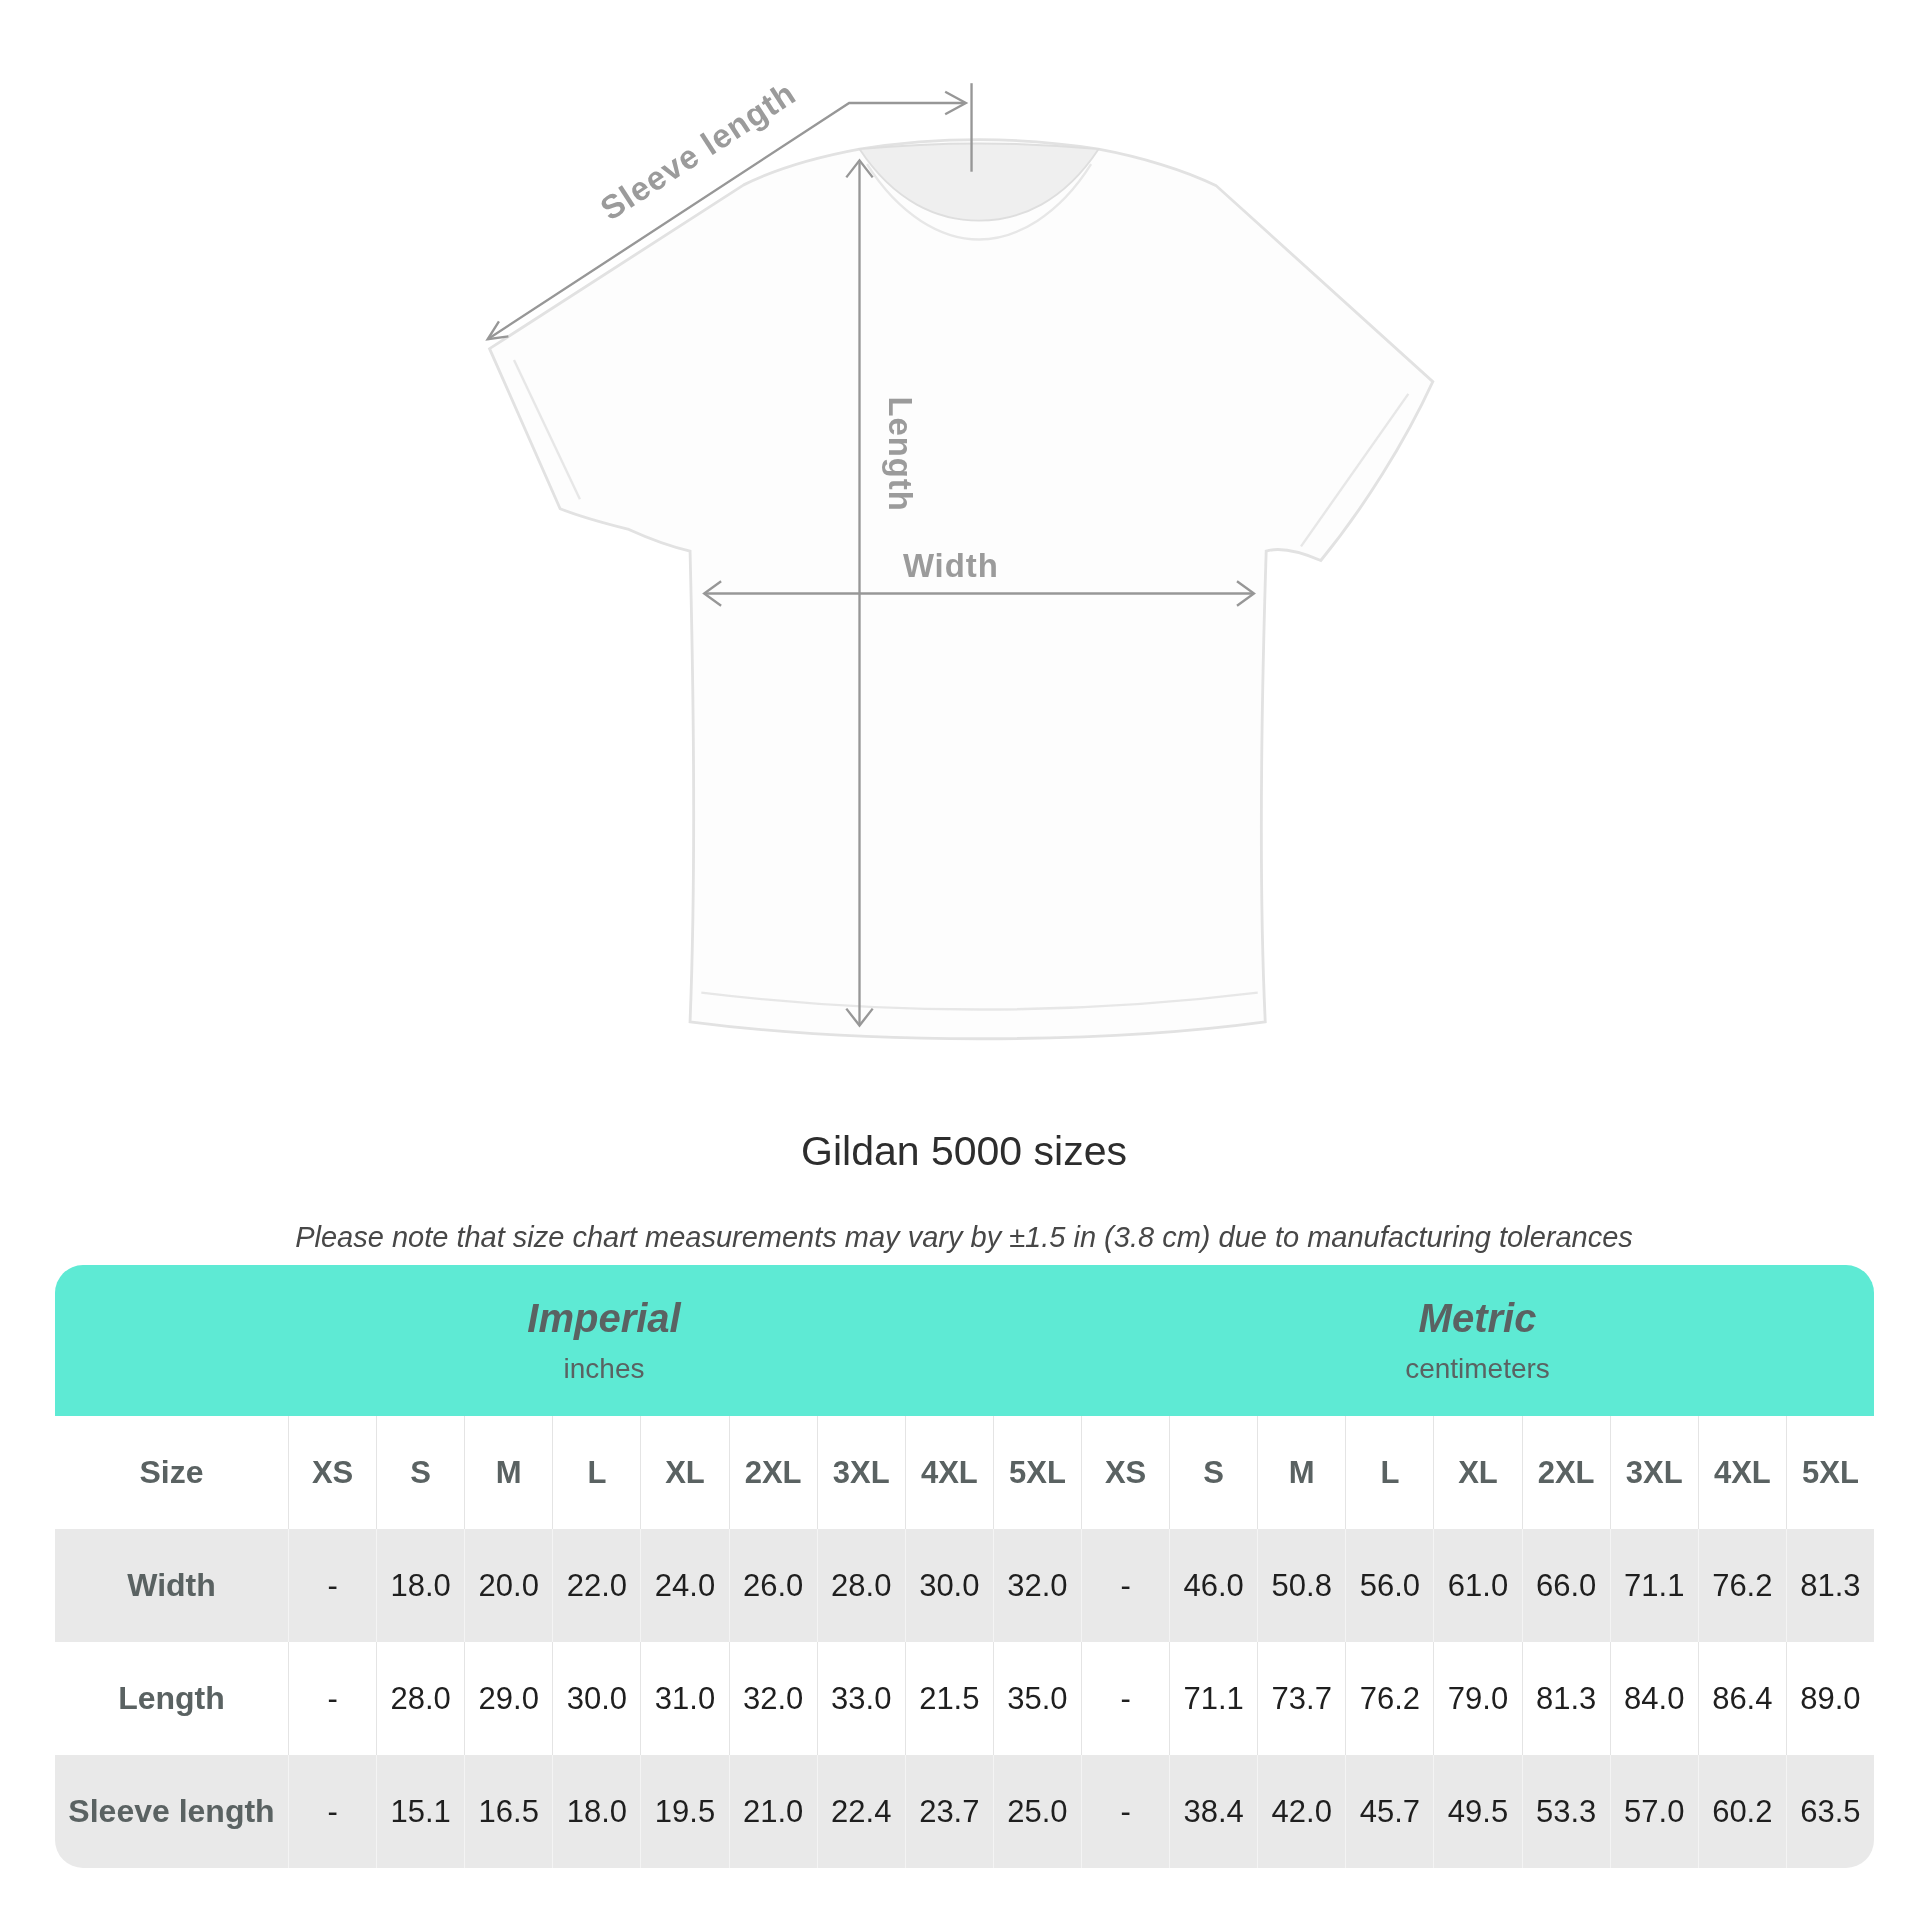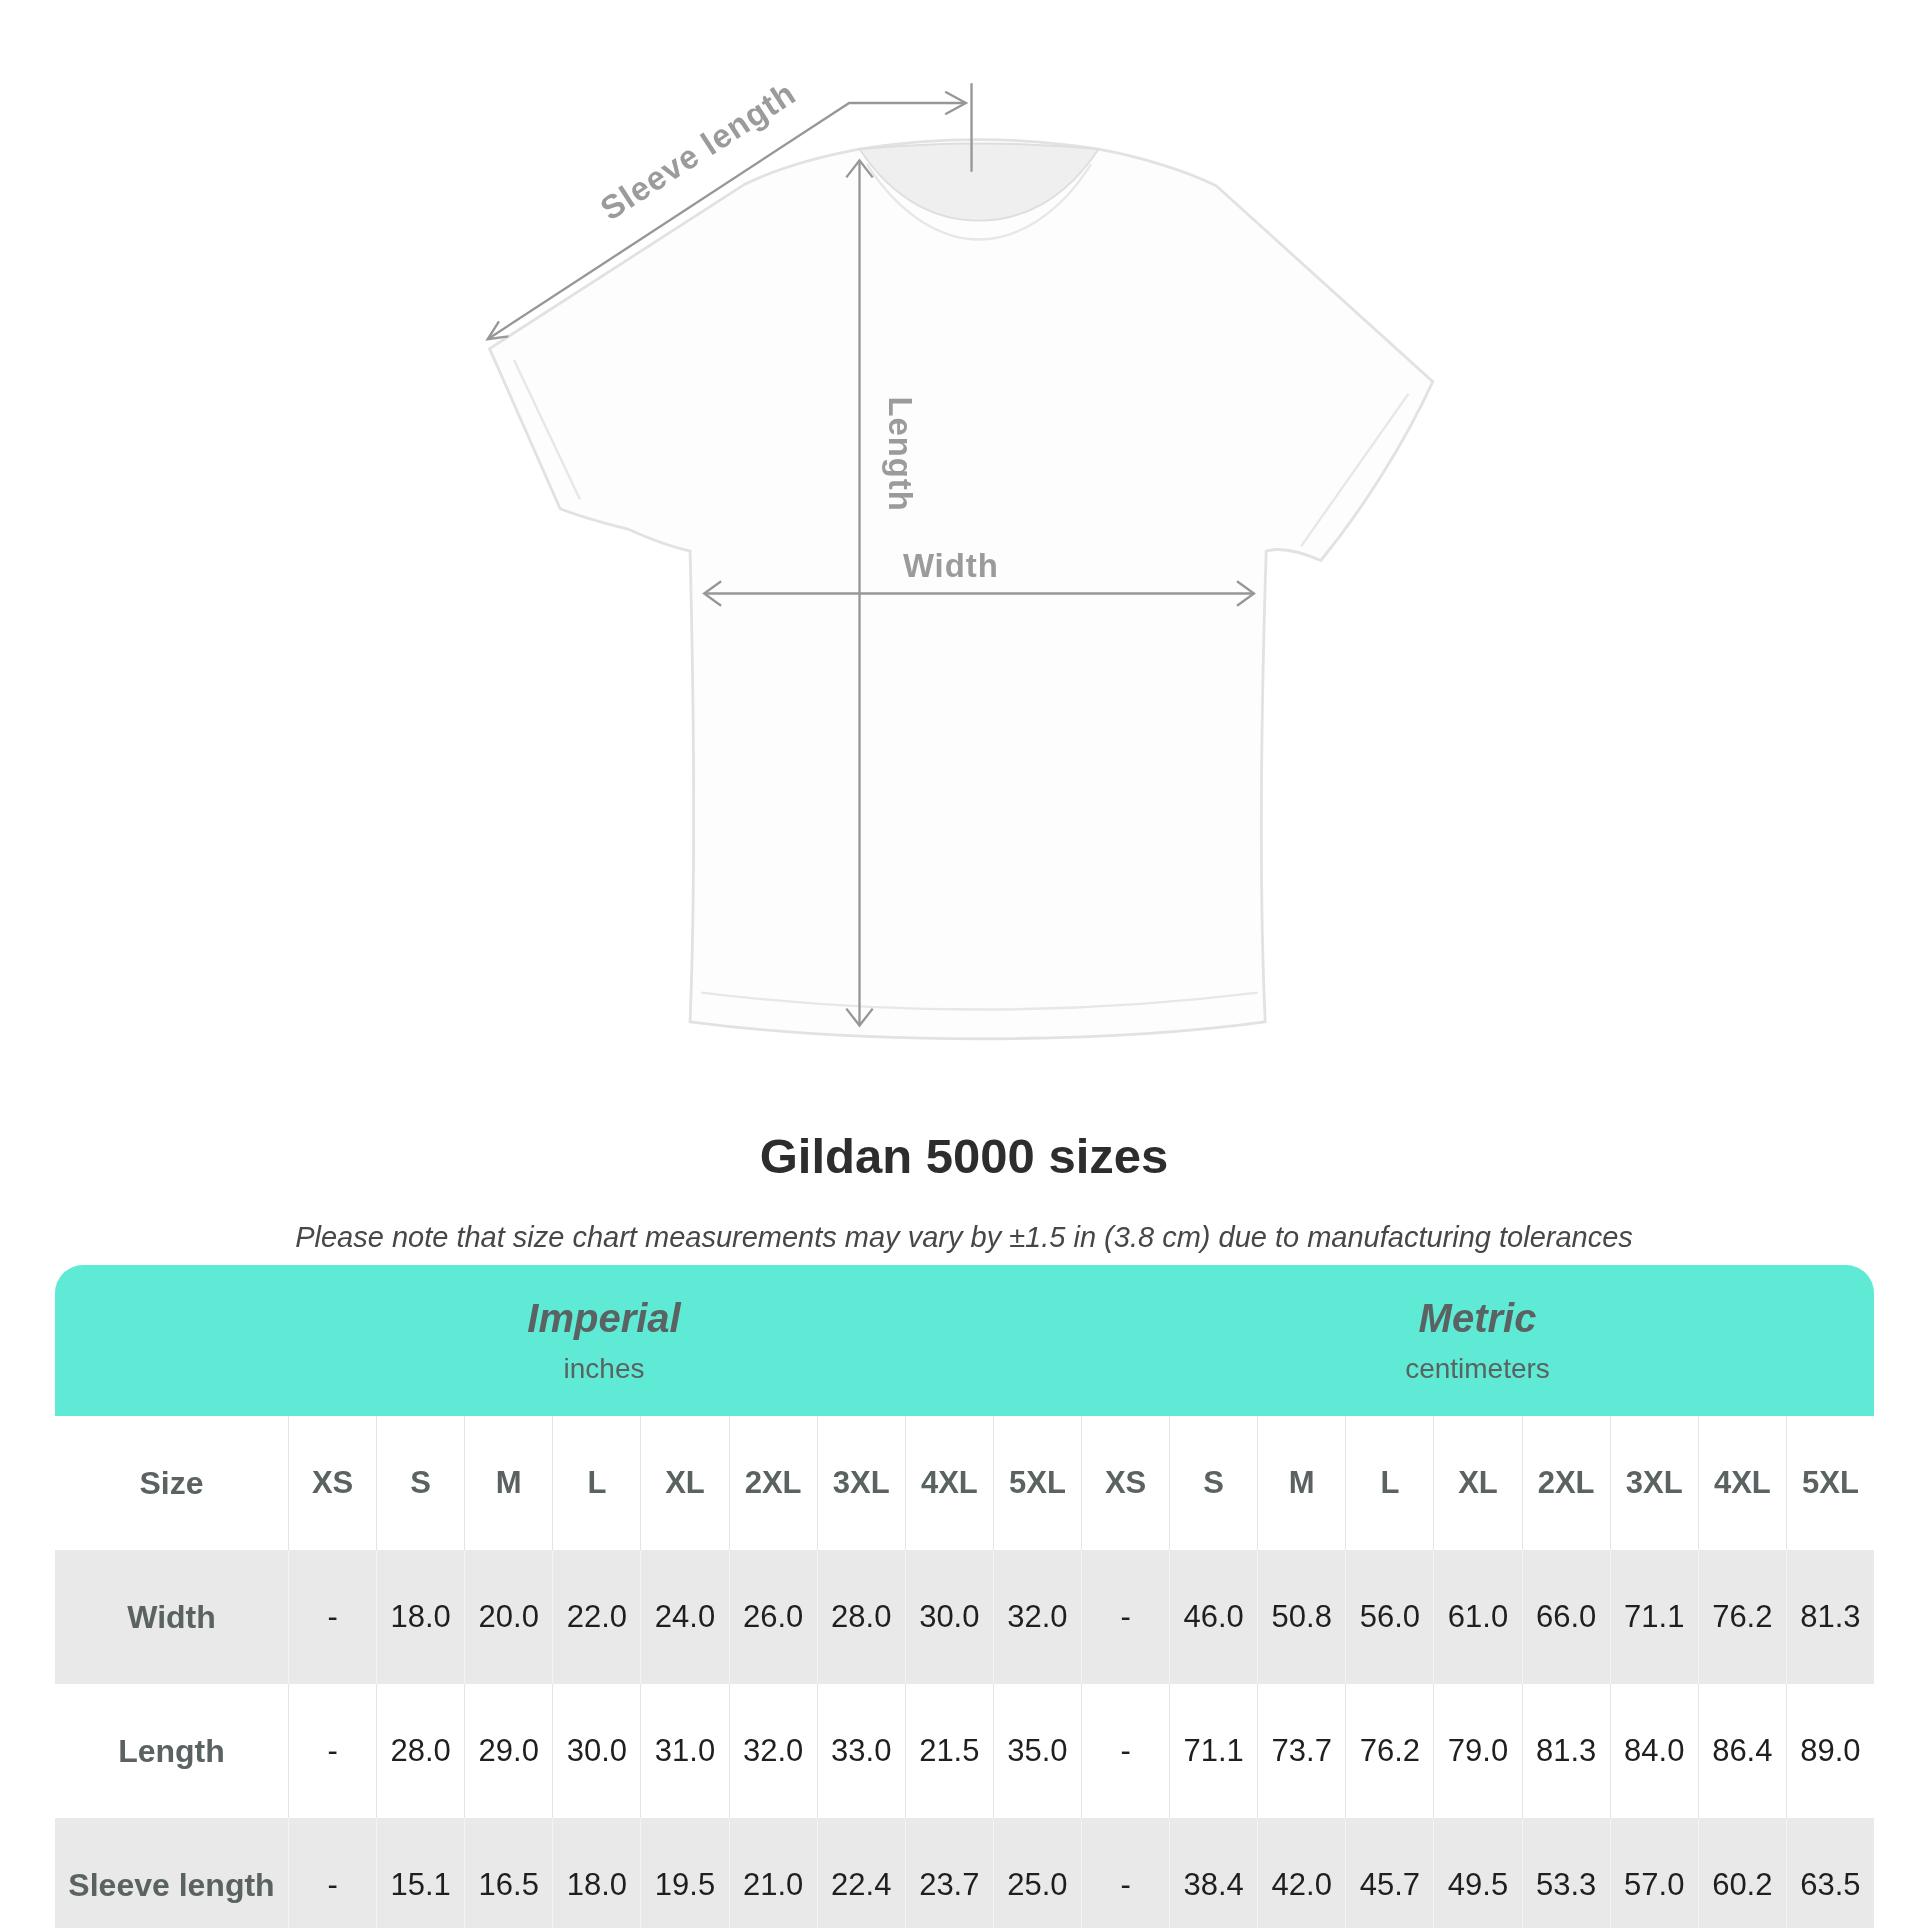--- a/index.html
+++ b/index.html
@@ -8,34 +8,34 @@
 
   .figure { position:absolute; top:0; left:0; }
 
   .tee-silhouette { fill:#fdfdfd; stroke:#e2e2e2; stroke-width:3; }
   .tee-neck { fill:#efefef; stroke:#dedede; stroke-width:2; }
   .tee-seam { fill:none; stroke:#e7e7e7; stroke-width:2.5; }
   .ann { fill:none; stroke:#979797; stroke-width:2.5; }
   .ann-label { fill:#9b9b9b; font-size:35px; font-weight:bold; letter-spacing:1px; }
 
   .title { position:absolute; top:1128px; left:0; width:1928px; text-align:center;
-           font-size:49px; font-weight:bold; color:#2d2d2d; }
+           font-size:41px; font-weight:normal; color:#2d2d2d; }
   .subtitle { position:absolute; top:1190px; left:0; width:1928px; text-align:center;
               font-size:29px; font-style:italic; color:#474747;margin-top:31px; }
 
   .size-table { position:absolute; left:55px; top:1265px; width:1819px; }
   .band { display:grid; grid-template-columns:233px repeat(18, 1fr); height:151px; }
   .band-cell { background:#5eead4; display:flex; flex-direction:column; align-items:center;
                justify-content:center; gap:11.3px; color:#5a6262; }
   .band-cell.left  { grid-column:1 / span 10; border-radius:28px 0 0 0; padding-left:72px; }
   .band-cell.right { grid-column:11 / span 9; border-radius:0 28px 0 0; }
   .band-title { font-size:40px; font-weight:bold; font-style:italic; }
   .band-sub { font-size:28px; }
 
-  .row { display:grid; grid-template-columns:233px repeat(18, 1fr); height:134px; }
+  .row { display:grid; grid-template-columns:233px repeat(18, 1fr); height:113px; }
   .cell { display:flex; align-items:center; justify-content:center;
           font-size:31px; color:#1f1f1f; }
   .row-white .cell { background:#ffffff; }
   .row-white .cell + .cell { border-left:1.9px solid #e4e4e4; }
   .row-gray .cell { background:#e9e9e9; }
   .row-gray .cell + .cell { border-left:1.9px solid #f4f4f4; }
   .cell.lbl { font-weight:bold; color:#5a6262; font-size:32px; }
   .cell.hdr { font-weight:bold; color:#5a6262; }
   .row-last .cell:first-child { border-radius:0 0 0 28px; }
   .row-last .cell:last-child  { border-radius:0 0 28px 0; }

